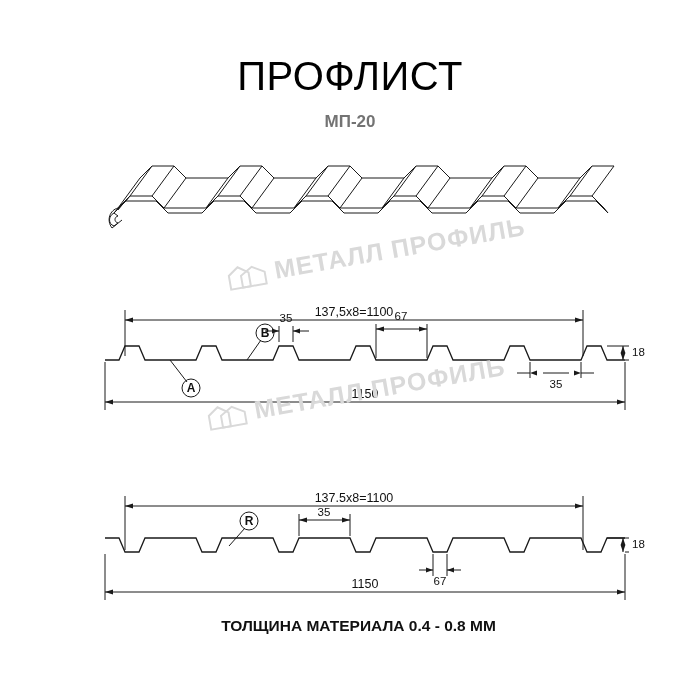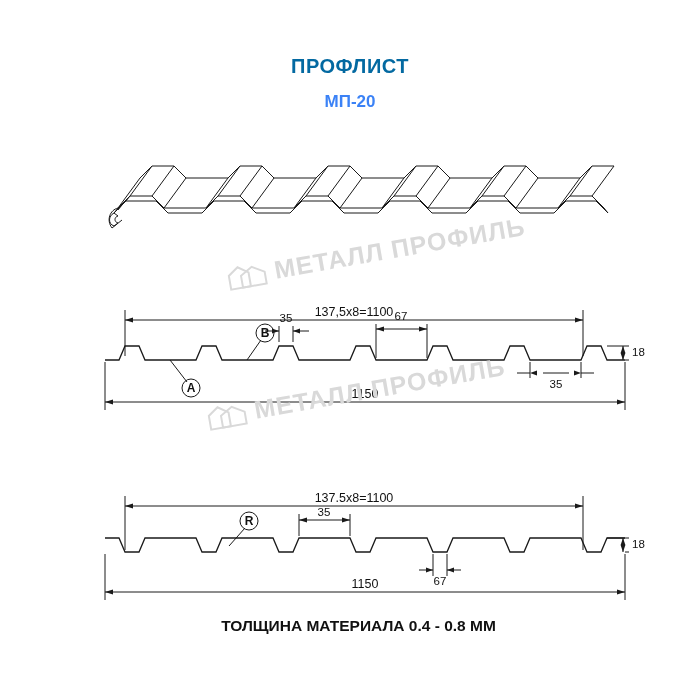--- a/index.html
+++ b/index.html
@@ -15,33 +15,33 @@
   .page { position: absolute; inset: 0; }
 
   
   .title-block {
     position: absolute;
     left: 0; right: 0;
     top: 56px;
     text-align: center;
   }
   .title {
-    font-size: 20px;
-    font-weight: bold;
+    font-size: 40px;
+    font-weight: normal;
     letter-spacing: 0.5px;
-    color: #0369a1;
+    color: #000000;
     line-height: 1;
     display: block;
   }
   .subtitle {
     display: block;
     margin-top: 16px;
     font-size: 17px;
     font-weight: bold;
-    color: #3b82f6;
+    color: #737373;
   }
 
   
   .fig {
     position: absolute;
   }
   #fig-iso { left: 100px; top: 160px; width: 520px; height: 120px; }
   #fig-profile-a { left: 95px; top: 298px; width: 540px; height: 130px; }
   #fig-profile-r { left: 95px; top: 440px; width: 540px; height: 130px; margin-top: 44px; }
 

